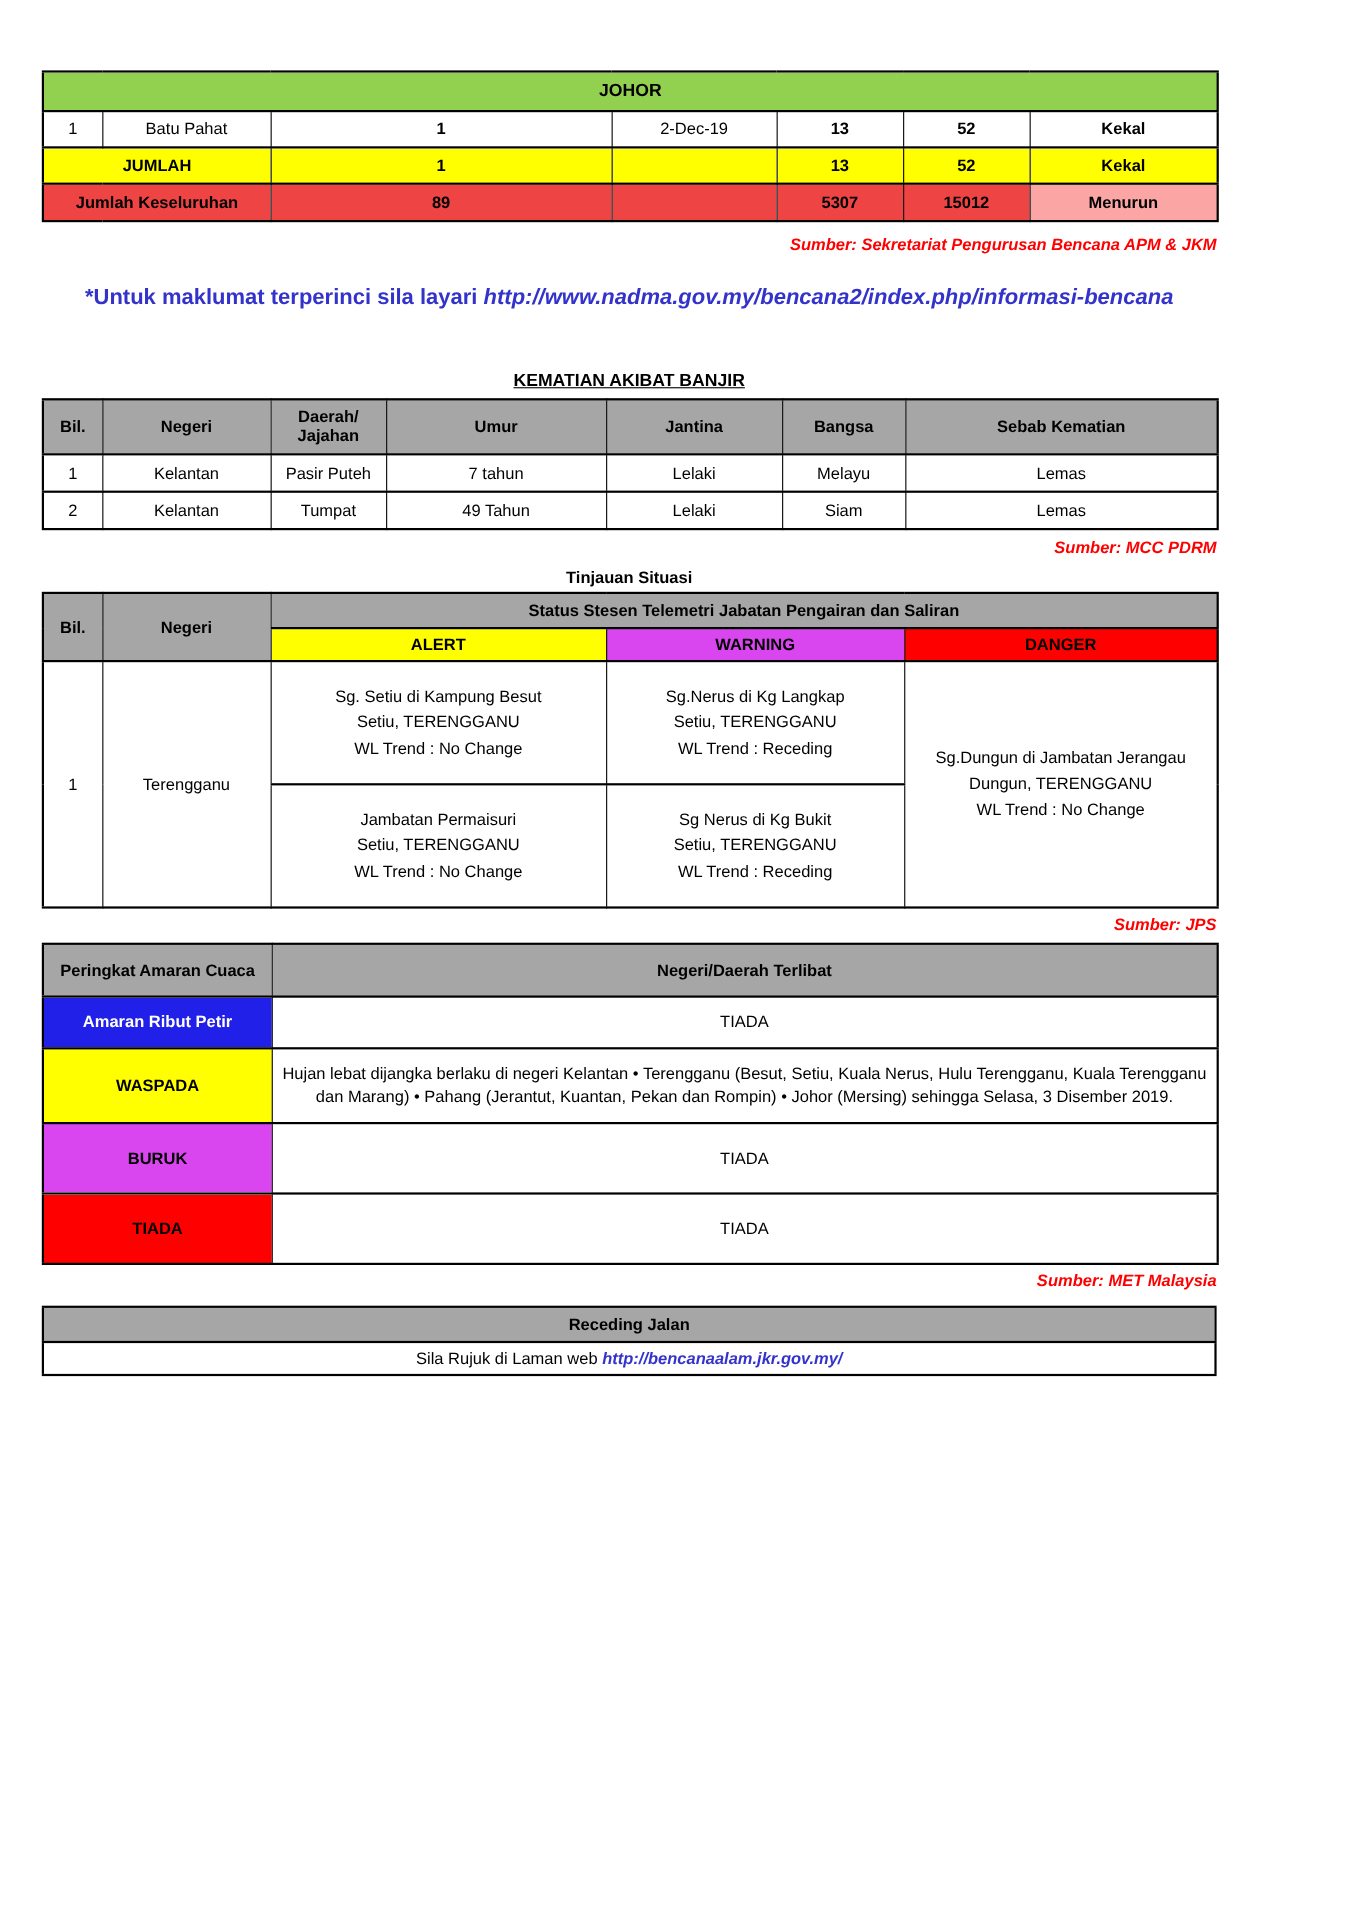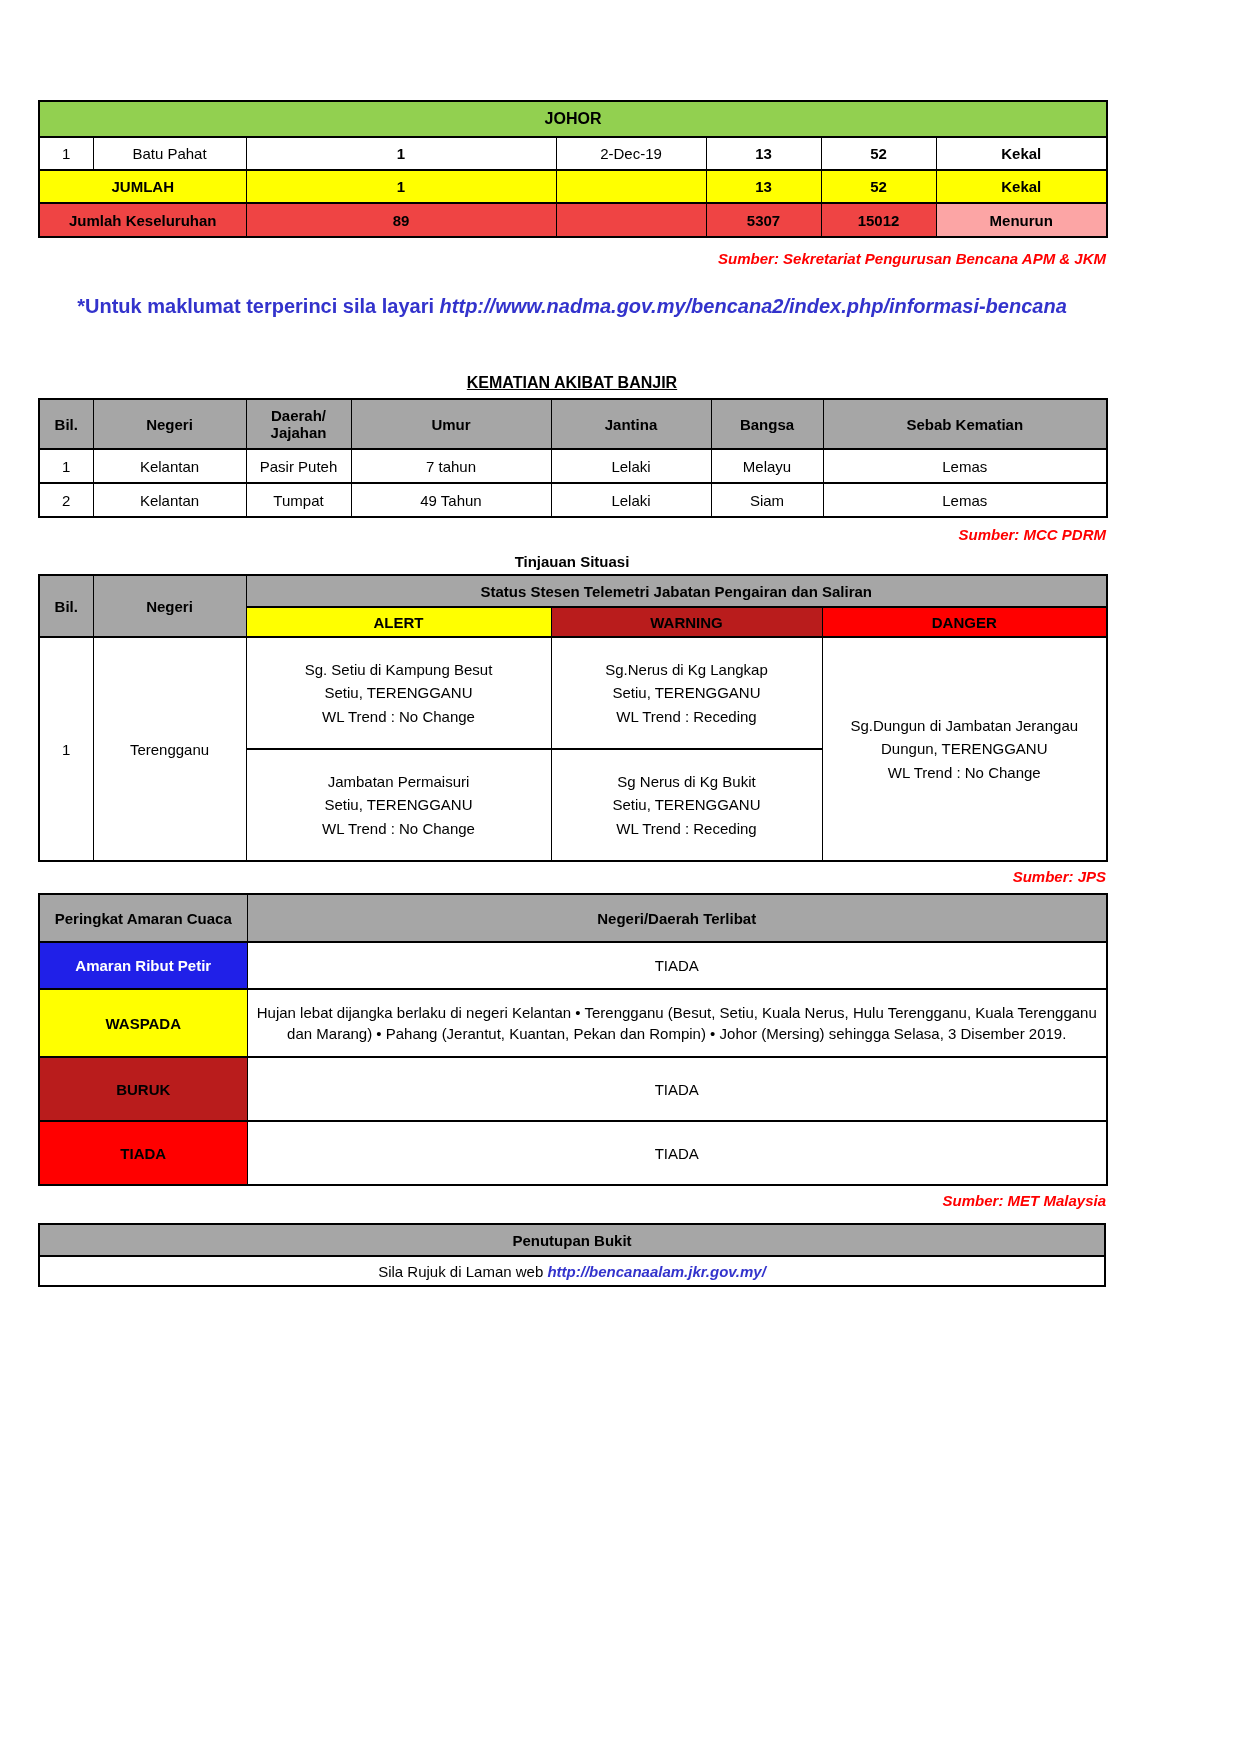--- a/index.html
+++ b/index.html
@@ -3,37 +3,37 @@
 <meta charset="utf-8">
 <style>
   * { box-sizing: border-box; }
   html, body {
     margin: 0; padding: 0;
     background: #ffffff;
     font-family: "Liberation Sans", "DejaVu Sans", sans-serif;
     color: #000;
   }
   body { width: 1239px; height: 1754px; position: relative; }
-  .content { width: 1068px; margin-left: 38px; padding-top: 100px; }
+  .content { width: 1068px; margin-left: 38px; padding-top: 64px; }
 
   table { border-collapse: collapse; width: 100%; table-layout: fixed; }
   table, td, th { border: 1px solid #000; }
   table { border-width: 2px; }
   tr { border-top: 2px solid #000; border-bottom: 2px solid #000; }
   td, th {
     text-align: center; vertical-align: middle;
     font-size: 15px; padding: 2px 5px; overflow: hidden;
   }
   .b { font-weight: bold; }
   .pre { white-space: pre-line; }
 
   
   .bg-green  { background: #92D050; }
   .bg-yellow { background: #FFFF00; }
-  .bg-orange { background: #b91c1c; }
+  .bg-orange { background: #d946ef; }
   .bg-red    { background: #FF0000; }
   .bg-blue   { background: #2020E8; color: #fff; }
   .bg-gray   { background: #A6A6A6; }
   .bg-total  { background: #ef4444; }
   .bg-menurun{ background: #fca5a5; }
 
   .source-line {
     color: #FF0000; font-weight: bold; font-style: italic;
     font-size: 15px; text-align: right; margin: 12px 0 0 0;
   }
@@ -233,21 +233,21 @@
       <td>TIADA</td>
     </tr>
   </tbody>
     </table>
 
   <div class="source-line" style="margin-top:6px">Sumber: MET Malaysia</div>
 
   <table class="t-jalan">
     <tbody>
         <tr style="height:32px">
-      <td class="bg-gray b">Penutupan Bukit</td>
+      <td class="bg-gray b">Receding Jalan</td>
     </tr>
     <tr style="height:30px">
       <td>
         <span>Sila Rujuk di Laman web </span><a href="#" class="link-jkr">http://bencanaalam.jkr.gov.my/</a>
       </td>
     </tr>
   </tbody>
     </table>
 
 </div>

